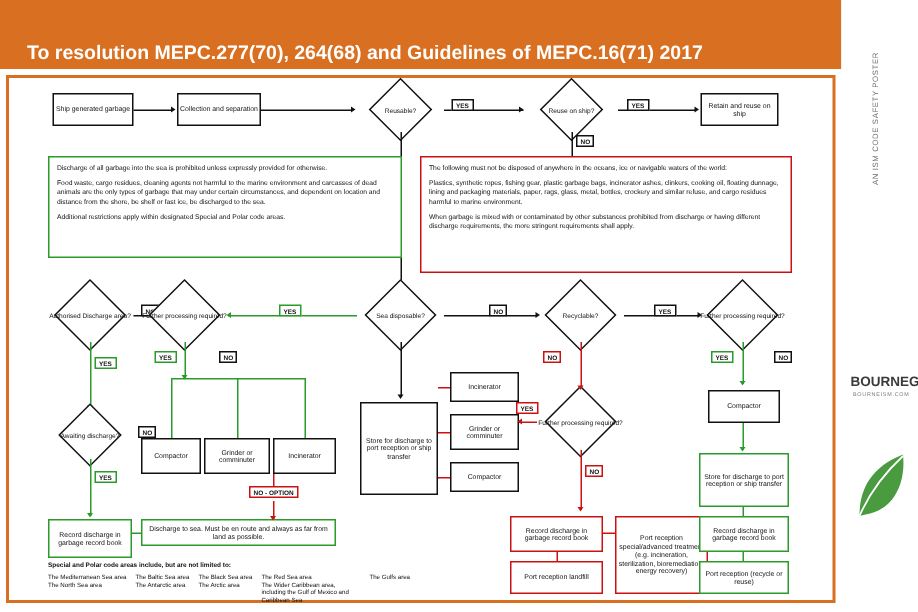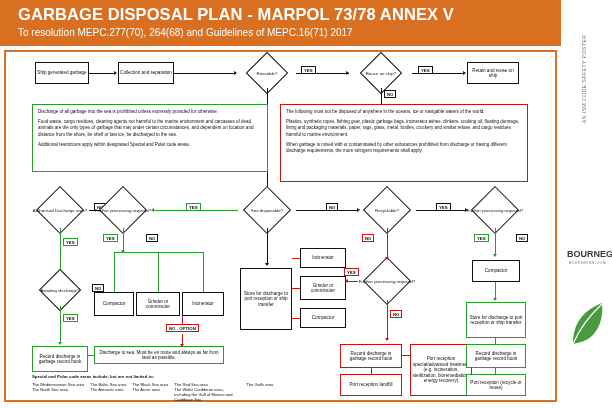--- a/index.html
+++ b/index.html
@@ -21,21 +21,21 @@
     background:#d96f20;
   }
   .header .title {
     position:absolute; left:18px; top:5px;
     color:#ffffff; font-size:16.5px; font-weight:bold;
     letter-spacing:0.1px;
     white-space:nowrap;
   }
   .header .subtitle {
     position:absolute; left:18px; top:27px;
-    color:#ffffff; font-size:10px; font-weight:normal;
+    color:#ffffff; font-size:13px; font-weight:bold;
     white-space:nowrap;
   }
   
   .rail {
     position:absolute; right:0; top:0; width:51px; height:408px;
     background:#ffffff; border-left:1px solid #ffffff;
   }
   .rail-top {
     position:absolute; left:0; top:0; width:51px; height:46px;
     background:#d96f20;
@@ -139,21 +139,20 @@
   }
   .sea-cols { display:flex; gap:6px; margin-top:2px; }
   .sea-col { font-size:4.1px; line-height:5.2px; }
 </style>
 </head>
 <body>
 
 <div id="poster">
 
   <div class="header">
-    <div class="title">GARBAGE DISPOSAL PLAN - MARPOL 73/78 ANNEX V</div>
     <div class="subtitle">To resolution MEPC.277(70), 264(68) and Guidelines of MEPC.16(71) 2017</div>
   </div>
 
   <div class="rail">
     <div class="rail-vert">AN ISM CODE SAFETY POSTER</div>
     <div class="rail-logo">
       <div class="bg-word">BOURNEGROUP</div>
       <div class="bg-sub">BOURNEISM.COM</div>
     </div>
     <div class="rail-leaf">

